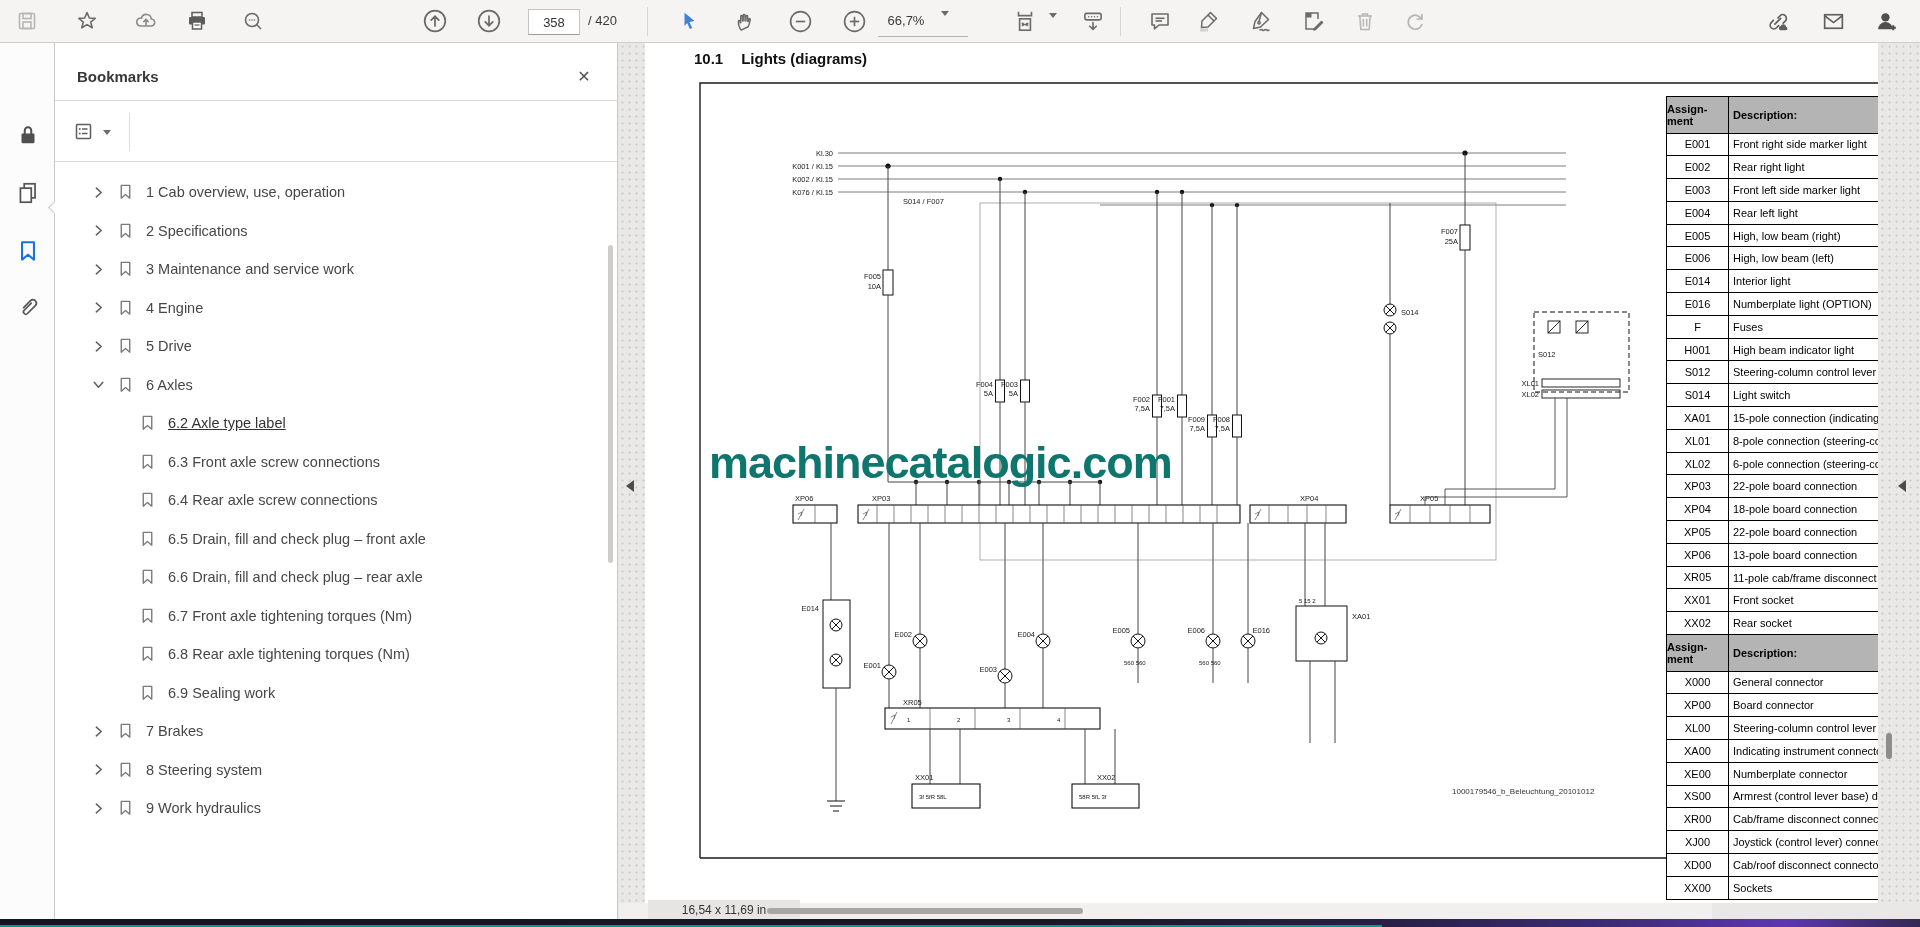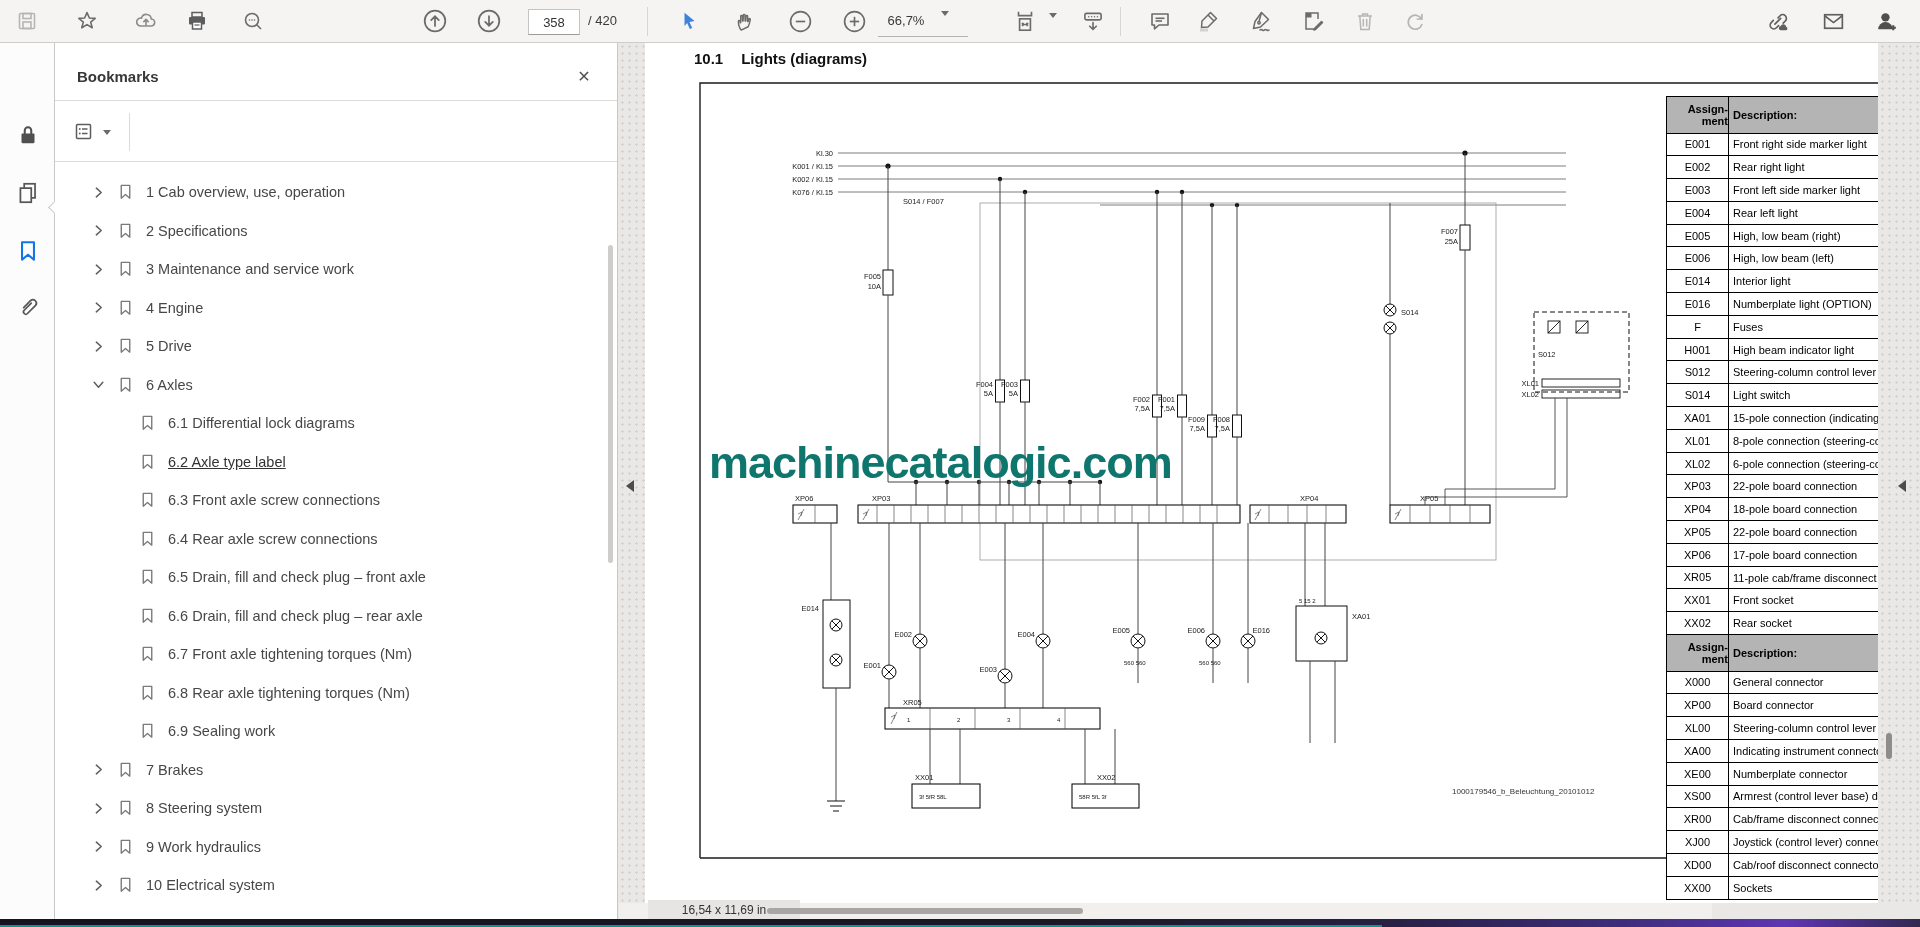--- a/index.html
+++ b/index.html
@@ -73,21 +73,21 @@
   .dt  { font:7.5px "Liberation Sans",sans-serif; fill:#1a1a1a; }
   .dt6 { font:6px "Liberation Sans",sans-serif; fill:#1a1a1a; }
   .dt8 { font:8px "Liberation Sans",sans-serif; fill:#333; }
 
   
   .atable { position:absolute; left:1021px; top:53px; width:212px;
     border-left:1.5px solid #000; border-top:1.5px solid #000; font-size:11px; color:#000; }
   .trow { display:flex; height:22.8px; border-bottom:1px solid #000; background:#fff; overflow:hidden; }
   .trow.thead { height:36.5px; background:#b4b4b4; font-weight:bold; }
   .tcode { width:62px; flex:0 0 62px; border-right:1px solid #000; display:flex;
-    align-items:center; justify-content:center; text-align:right; line-height:1.1; }
+    align-items:center; justify-content:center; text-align:left; line-height:1.1; }
   .tdesc { flex:1; display:flex; align-items:center; padding-left:4px; white-space:nowrap; overflow:hidden; }
 
   
   .statusbar { position:absolute; left:619px; top:903px; width:1093px; height:16px;
     background:#f1f0ef; z-index:8; }
   .size-box { position:absolute; left:29px; top:-3px; width:152px; height:19px; background:#e6e5e4;
     display:flex; align-items:center; justify-content:center; font-size:12px; color:#333; }
   .hscroll { position:absolute; left:148px; top:5px; width:316px; height:6px;
     background:#a8a6a4; border-radius:3px; }
   .vscroll { position:absolute; left:1886px; top:733px; width:6px; height:26px;
@@ -398,143 +398,130 @@
             </svg>
           </span>
           <span class="bm-flag">
             <svg width="17" height="18" viewBox="0 0 16 16" fill="none" stroke="#7a7a7a" stroke-width="1.3" stroke-linejoin="round">
               <path d="M4,1.8 h8 v12 l-4,-3.4 -4,3.4 z"></path>
             </svg>
           </span>
           <span class="bm-label">6 Axles</span>
         </div>
 
+
+        <div class="bm-item lvl2 active ch-none">
+          <span class="bm-chev">
+            <svg width="13" height="13" viewBox="0 0 12 12" fill="none" stroke="#5f5f5f" stroke-width="1.4" stroke-linecap="round" stroke-linejoin="round">
+              <path d="M4,2 L8.5,6 L4,10"></path>
+            </svg>
+          </span>
+          <span class="bm-flag">
+            <svg width="17" height="18" viewBox="0 0 16 16" fill="none" stroke="#7a7a7a" stroke-width="1.3" stroke-linejoin="round">
+              <path d="M4,1.8 h8 v12 l-4,-3.4 -4,3.4 z"></path>
+            </svg>
+          </span>
+          <span class="bm-label">6.2 Axle type label</span>
+        </div>
+
         <div class="bm-item lvl2 ch-none">
           <span class="bm-chev">
             <svg width="13" height="13" viewBox="0 0 12 12" fill="none" stroke="#5f5f5f" stroke-width="1.4" stroke-linecap="round" stroke-linejoin="round">
               <path d="M4,2 L8.5,6 L4,10"></path>
             </svg>
           </span>
           <span class="bm-flag">
             <svg width="17" height="18" viewBox="0 0 16 16" fill="none" stroke="#7a7a7a" stroke-width="1.3" stroke-linejoin="round">
               <path d="M4,1.8 h8 v12 l-4,-3.4 -4,3.4 z"></path>
             </svg>
           </span>
-          <span class="bm-label">6.1 Differential lock diagrams</span>
-        </div>
-
-        <div class="bm-item lvl2 active ch-none">
-          <span class="bm-chev">
-            <svg width="13" height="13" viewBox="0 0 12 12" fill="none" stroke="#5f5f5f" stroke-width="1.4" stroke-linecap="round" stroke-linejoin="round">
-              <path d="M4,2 L8.5,6 L4,10"></path>
-            </svg>
-          </span>
-          <span class="bm-flag">
-            <svg width="17" height="18" viewBox="0 0 16 16" fill="none" stroke="#7a7a7a" stroke-width="1.3" stroke-linejoin="round">
-              <path d="M4,1.8 h8 v12 l-4,-3.4 -4,3.4 z"></path>
-            </svg>
-          </span>
-          <span class="bm-label">6.2 Axle type label</span>
+          <span class="bm-label">6.3 Front axle screw connections</span>
         </div>
 
         <div class="bm-item lvl2 ch-none">
           <span class="bm-chev">
             <svg width="13" height="13" viewBox="0 0 12 12" fill="none" stroke="#5f5f5f" stroke-width="1.4" stroke-linecap="round" stroke-linejoin="round">
               <path d="M4,2 L8.5,6 L4,10"></path>
             </svg>
           </span>
           <span class="bm-flag">
             <svg width="17" height="18" viewBox="0 0 16 16" fill="none" stroke="#7a7a7a" stroke-width="1.3" stroke-linejoin="round">
               <path d="M4,1.8 h8 v12 l-4,-3.4 -4,3.4 z"></path>
             </svg>
           </span>
-          <span class="bm-label">6.3 Front axle screw connections</span>
+          <span class="bm-label">6.4 Rear axle screw connections</span>
         </div>
 
         <div class="bm-item lvl2 ch-none">
           <span class="bm-chev">
             <svg width="13" height="13" viewBox="0 0 12 12" fill="none" stroke="#5f5f5f" stroke-width="1.4" stroke-linecap="round" stroke-linejoin="round">
               <path d="M4,2 L8.5,6 L4,10"></path>
             </svg>
           </span>
           <span class="bm-flag">
             <svg width="17" height="18" viewBox="0 0 16 16" fill="none" stroke="#7a7a7a" stroke-width="1.3" stroke-linejoin="round">
               <path d="M4,1.8 h8 v12 l-4,-3.4 -4,3.4 z"></path>
             </svg>
           </span>
-          <span class="bm-label">6.4 Rear axle screw connections</span>
+          <span class="bm-label">6.5 Drain, fill and check plug – front axle</span>
         </div>
 
         <div class="bm-item lvl2 ch-none">
           <span class="bm-chev">
             <svg width="13" height="13" viewBox="0 0 12 12" fill="none" stroke="#5f5f5f" stroke-width="1.4" stroke-linecap="round" stroke-linejoin="round">
               <path d="M4,2 L8.5,6 L4,10"></path>
             </svg>
           </span>
           <span class="bm-flag">
             <svg width="17" height="18" viewBox="0 0 16 16" fill="none" stroke="#7a7a7a" stroke-width="1.3" stroke-linejoin="round">
               <path d="M4,1.8 h8 v12 l-4,-3.4 -4,3.4 z"></path>
             </svg>
           </span>
-          <span class="bm-label">6.5 Drain, fill and check plug – front axle</span>
+          <span class="bm-label">6.6 Drain, fill and check plug – rear axle</span>
         </div>
 
         <div class="bm-item lvl2 ch-none">
           <span class="bm-chev">
             <svg width="13" height="13" viewBox="0 0 12 12" fill="none" stroke="#5f5f5f" stroke-width="1.4" stroke-linecap="round" stroke-linejoin="round">
               <path d="M4,2 L8.5,6 L4,10"></path>
             </svg>
           </span>
           <span class="bm-flag">
             <svg width="17" height="18" viewBox="0 0 16 16" fill="none" stroke="#7a7a7a" stroke-width="1.3" stroke-linejoin="round">
               <path d="M4,1.8 h8 v12 l-4,-3.4 -4,3.4 z"></path>
             </svg>
           </span>
-          <span class="bm-label">6.6 Drain, fill and check plug – rear axle</span>
+          <span class="bm-label">6.7 Front axle tightening torques (Nm)</span>
         </div>
 
         <div class="bm-item lvl2 ch-none">
           <span class="bm-chev">
             <svg width="13" height="13" viewBox="0 0 12 12" fill="none" stroke="#5f5f5f" stroke-width="1.4" stroke-linecap="round" stroke-linejoin="round">
               <path d="M4,2 L8.5,6 L4,10"></path>
             </svg>
           </span>
           <span class="bm-flag">
             <svg width="17" height="18" viewBox="0 0 16 16" fill="none" stroke="#7a7a7a" stroke-width="1.3" stroke-linejoin="round">
               <path d="M4,1.8 h8 v12 l-4,-3.4 -4,3.4 z"></path>
             </svg>
           </span>
-          <span class="bm-label">6.7 Front axle tightening torques (Nm)</span>
+          <span class="bm-label">6.8 Rear axle tightening torques (Nm)</span>
         </div>
 
         <div class="bm-item lvl2 ch-none">
           <span class="bm-chev">
             <svg width="13" height="13" viewBox="0 0 12 12" fill="none" stroke="#5f5f5f" stroke-width="1.4" stroke-linecap="round" stroke-linejoin="round">
               <path d="M4,2 L8.5,6 L4,10"></path>
             </svg>
           </span>
           <span class="bm-flag">
             <svg width="17" height="18" viewBox="0 0 16 16" fill="none" stroke="#7a7a7a" stroke-width="1.3" stroke-linejoin="round">
               <path d="M4,1.8 h8 v12 l-4,-3.4 -4,3.4 z"></path>
             </svg>
           </span>
-          <span class="bm-label">6.8 Rear axle tightening torques (Nm)</span>
-        </div>
-
-        <div class="bm-item lvl2 ch-none">
-          <span class="bm-chev">
-            <svg width="13" height="13" viewBox="0 0 12 12" fill="none" stroke="#5f5f5f" stroke-width="1.4" stroke-linecap="round" stroke-linejoin="round">
-              <path d="M4,2 L8.5,6 L4,10"></path>
-            </svg>
-          </span>
-          <span class="bm-flag">
-            <svg width="17" height="18" viewBox="0 0 16 16" fill="none" stroke="#7a7a7a" stroke-width="1.3" stroke-linejoin="round">
-              <path d="M4,1.8 h8 v12 l-4,-3.4 -4,3.4 z"></path>
-            </svg>
-          </span>
           <span class="bm-label">6.9 Sealing work</span>
         </div>
 
         <div class="bm-item ch-right">
           <span class="bm-chev">
             <svg width="13" height="13" viewBox="0 0 12 12" fill="none" stroke="#5f5f5f" stroke-width="1.4" stroke-linecap="round" stroke-linejoin="round">
               <path d="M4,2 L8.5,6 L4,10"></path>
             </svg>
           </span>
           <span class="bm-flag">
@@ -566,33 +553,20 @@
             </svg>
           </span>
           <span class="bm-flag">
             <svg width="17" height="18" viewBox="0 0 16 16" fill="none" stroke="#7a7a7a" stroke-width="1.3" stroke-linejoin="round">
               <path d="M4,1.8 h8 v12 l-4,-3.4 -4,3.4 z"></path>
             </svg>
           </span>
           <span class="bm-label">9 Work hydraulics</span>
         </div>
 
-        <div class="bm-item ch-right">
-          <span class="bm-chev">
-            <svg width="13" height="13" viewBox="0 0 12 12" fill="none" stroke="#5f5f5f" stroke-width="1.4" stroke-linecap="round" stroke-linejoin="round">
-              <path d="M4,2 L8.5,6 L4,10"></path>
-            </svg>
-          </span>
-          <span class="bm-flag">
-            <svg width="17" height="18" viewBox="0 0 16 16" fill="none" stroke="#7a7a7a" stroke-width="1.3" stroke-linejoin="round">
-              <path d="M4,1.8 h8 v12 l-4,-3.4 -4,3.4 z"></path>
-            </svg>
-          </span>
-          <span class="bm-label">10 Electrical system</span>
-        </div>
       </div>
     <div class="panel-scroll"></div>
   </div>
 
   <div class="collapse-left"></div>
   <div class="collapse-right"></div>
   <div class="vscroll"></div>
 
   <div class="content">
     <div class="page">
@@ -971,21 +945,21 @@
             <span class="tdesc">18-pole board connection</span>
           </div>
 
           <div class="trow">
             <span class="tcode">XP05</span>
             <span class="tdesc">22-pole board connection</span>
           </div>
 
           <div class="trow">
             <span class="tcode">XP06</span>
-            <span class="tdesc">17-pole board connection</span>
+            <span class="tdesc">13-pole board connection</span>
           </div>
 
           <div class="trow">
             <span class="tcode">XR05</span>
             <span class="tdesc">11-pole cab/frame disconnect</span>
           </div>
 
           <div class="trow">
             <span class="tcode">XX01</span>
             <span class="tdesc">Front socket</span>

